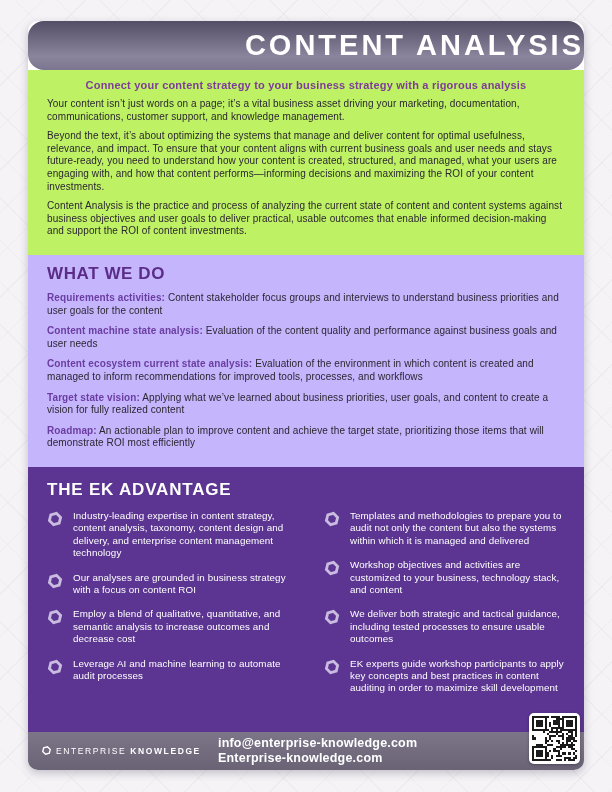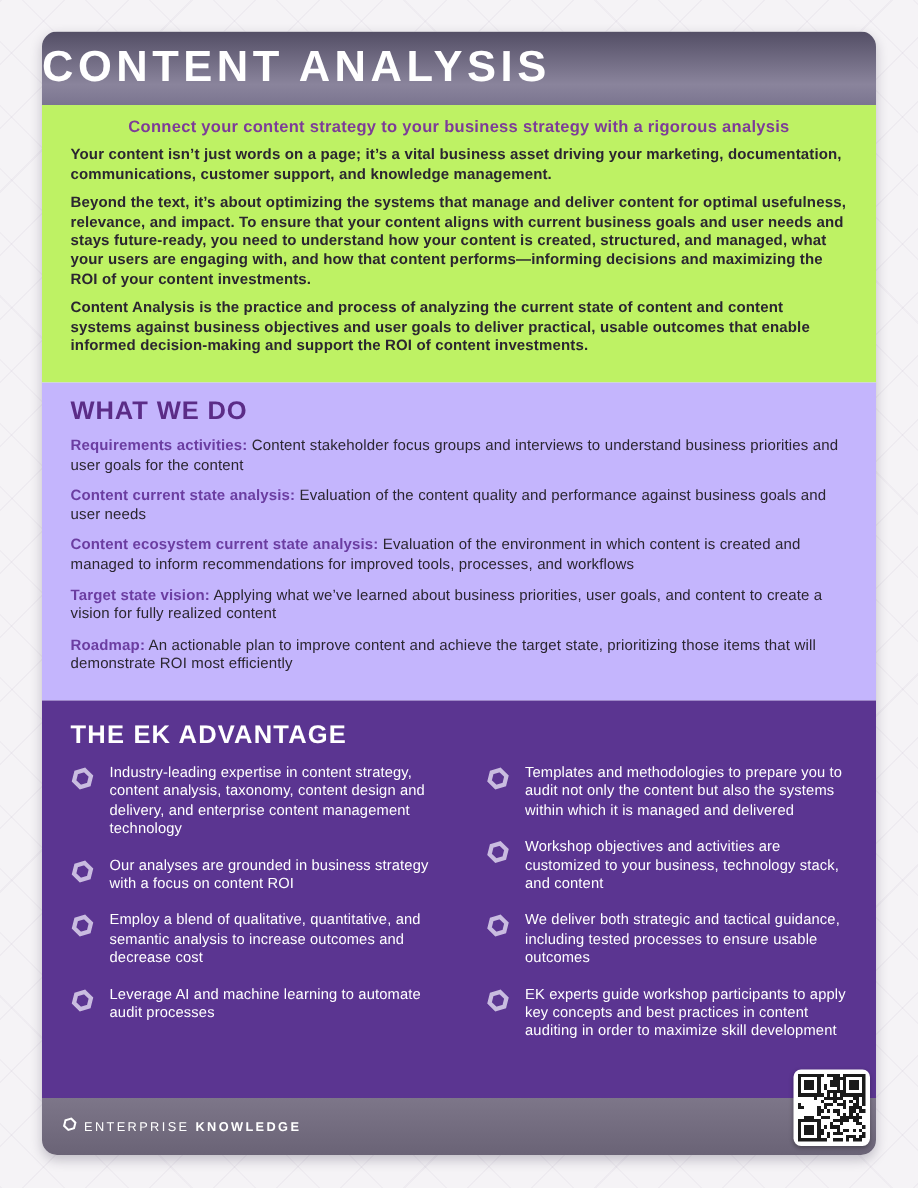--- a/index.html
+++ b/index.html
@@ -16,35 +16,34 @@
   .card {
     position:absolute; left:28px; top:21px; width:556px; height:749px;
     background:#ffffff; border-radius:10px; overflow:hidden;
     box-shadow:0 3px 8px rgba(40,30,60,0.25);
     display:flex; flex-direction:column;
   }
   
   .header {
     height:49px; flex:0 0 49px;
     background:linear-gradient(180deg, #534e65 0%, #8a849c 72%, #7b7590 100%);
-    display:flex; align-items:center; justify-content:flex-start;
+    display:flex; align-items:center; justify-content:flex-end;border-radius:16px;
   }
   .header h1 {
     color:#ffffff; font-size:29px; font-weight:bold; letter-spacing:3px;
   }
   
   .intro { height:185px; flex:0 0 185px; background:#bef264; padding:9px 19px 0 19px; overflow:hidden; }
   .subtitle {
     color:#7d3c98; font-weight:bold; font-size:11px; text-align:center;
     letter-spacing:0.2px; margin-bottom:7px;
   }
   .para {
     color:#2b2630; font-size:10px; line-height:12.6px; margin-bottom:7px;
     letter-spacing:0.1px;
-    font-weight:bold;
   }
   
   .wwd { height:212px; flex:0 0 212px; background:#c4b5fd; padding:9px 19px 0 19px; overflow:hidden; }
   .wwd h2 { color:#5b2c87; font-size:17px; font-weight:bold; letter-spacing:0.6px; margin-bottom:5px; }
   .wwd-item { font-size:10px; line-height:12.6px; color:#2b2630; margin-top:8px; letter-spacing:0.1px; }
   .wwd-item .lead { color:#6b3da1; font-weight:bold; }
   
   .adv { height:265px; flex:0 0 265px; background:#5b3591; padding:13px 19px 0 19px; color:#ffffff; overflow:hidden; position:relative; }
   .adv h2 { color:#ffffff; font-size:17px; font-weight:bold; letter-spacing:0.8px; margin-bottom:10px; }
   .adv-cols { display:flex; gap:36px; }
@@ -88,21 +87,21 @@
     <p class="para">Content Analysis is the practice and process of analyzing the current state of content and content systems against business objectives and user goals to deliver practical, usable outcomes that enable informed decision-making and support the ROI of content investments.</p>
   </div>
 
   <div class="wwd">
     <h2>WHAT WE DO</h2>
     <p class="wwd-item">
       <span class="lead">Requirements activities:</span>
       <span>Content stakeholder focus groups and interviews to understand business priorities and user goals for the content</span>
     </p>
     <p class="wwd-item">
-      <span class="lead">Content current state analysis:</span>
+      <span class="lead">Content machine state analysis:</span>
       <span>Evaluation of the content quality and performance against business goals and user needs</span>
     </p>
     <p class="wwd-item">
       <span class="lead">Content ecosystem current state analysis:</span>
       <span>Evaluation of the environment in which content is created and managed to inform recommendations for improved tools, processes, and workflows</span>
     </p>
     <p class="wwd-item">
       <span class="lead">Target state vision:</span>
       <span>Applying what we’ve learned about business priorities, user goals, and content to create a vision for fully realized content</span>
     </p>
@@ -187,20 +186,24 @@
   </div>
 
   <div class="footer">
     <div class="footer-logo">
       <span class="logo-mark">
         <svg width="11" height="11" viewBox="0 0 24 24">
             <polygon points="12,3.5 19.4,7.8 19.4,16.2 12,20.5 4.6,16.2 4.6,7.8" fill="none" stroke="#ffffff" stroke-width="3" transform="rotate(14 12 12)"></polygon>
           </svg>
       </span>
       <span class="logo-text"><span>ENTERPRISE</span> <span class="bolder">KNOWLEDGE</span></span>
+    </div>
+    <div class="footer-contact">
+      <div>info@enterprise-knowledge.com</div>
+      <div>Enterprise-knowledge.com</div>
     </div>
   </div>
 
   <div class="qr-box">
     <svg id="qr-svg" viewBox="0 0 21 21" shape-rendering="crispEdges">
         <rect x="7" y="0" width="1" height="1" fill="#1a1a1a"></rect>
         <rect x="9" y="0" width="1" height="1" fill="#1a1a1a"></rect>
         <rect x="10" y="0" width="1" height="1" fill="#1a1a1a"></rect>
         <rect x="11" y="0" width="1" height="1" fill="#1a1a1a"></rect>
         <rect x="12" y="0" width="1" height="1" fill="#1a1a1a"></rect>

